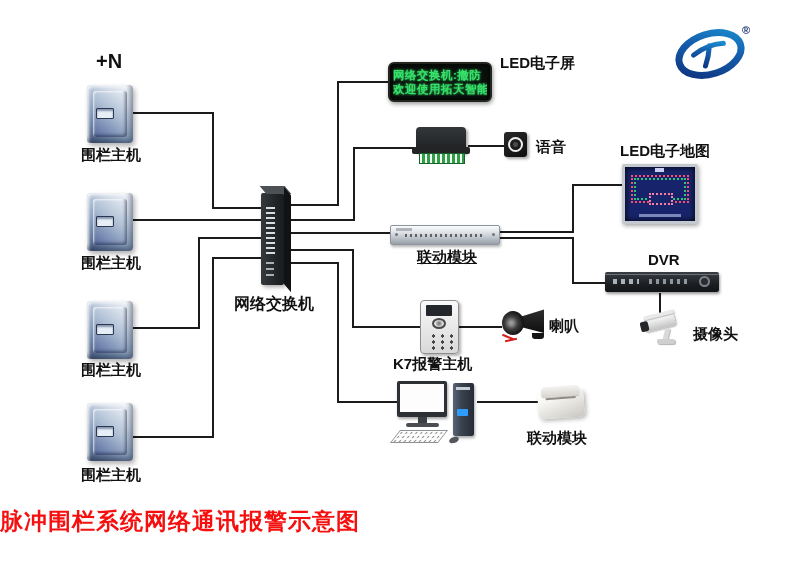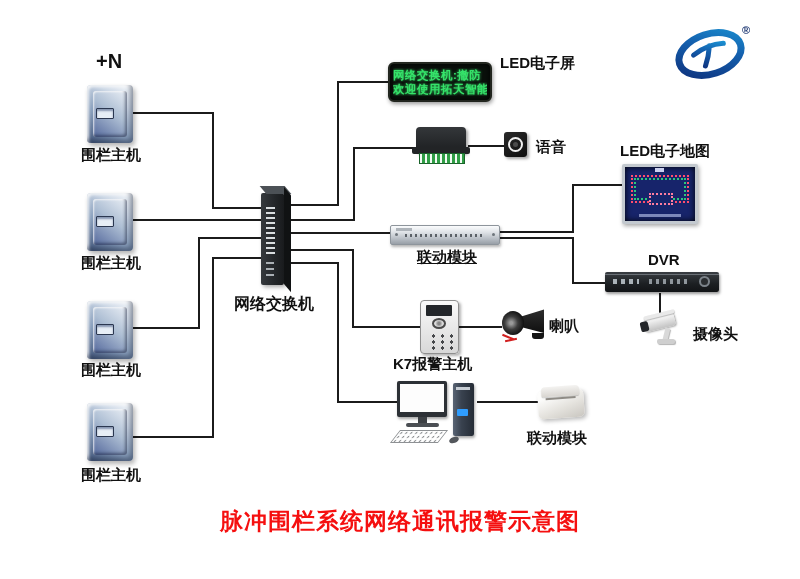--- a/index.html
+++ b/index.html
@@ -141,21 +141,21 @@
   .printer .lid{position:absolute;left:6px;top:2px;width:38px;height:10px;border-radius:4px 4px 2px 2px;
     background:linear-gradient(180deg,#f4f3f1,#d8d5d0);box-shadow:0 1px 1px rgba(0,0,0,.2);}
   .printer .slot{position:absolute;left:10px;top:13px;width:30px;height:2px;background:#8f8c86;}
 
   
   .logo{position:absolute;}
   .logo svg{display:block;}
   .logo .brand{position:absolute;left:86px;top:22px;font-size:23px;font-weight:bold;color:#16316e;letter-spacing:2px;}
   .logo .reg{position:absolute;left:74px;top:0;font-size:11px;color:#16316e;font-weight:bold;}
 
-  .title{position:absolute;left:0;top:506px;width:100%;text-align:center;
+  .title{position:absolute;left:0;top:506px;width:100%;
     font-size:23px;font-weight:bold;color:#f50f0f;letter-spacing:1px;}
   .plusn{position:absolute;left:96px;top:50px;font-size:20px;font-weight:bold;color:#111;}
 </style>
 </head>
 <body>
 
 <div id="stage">
 
   <div class="wire h" style="left:132px;top:112px;width:82px;"></div>
   <div class="wire v" style="left:212px;top:112px;height:97px;"></div>

